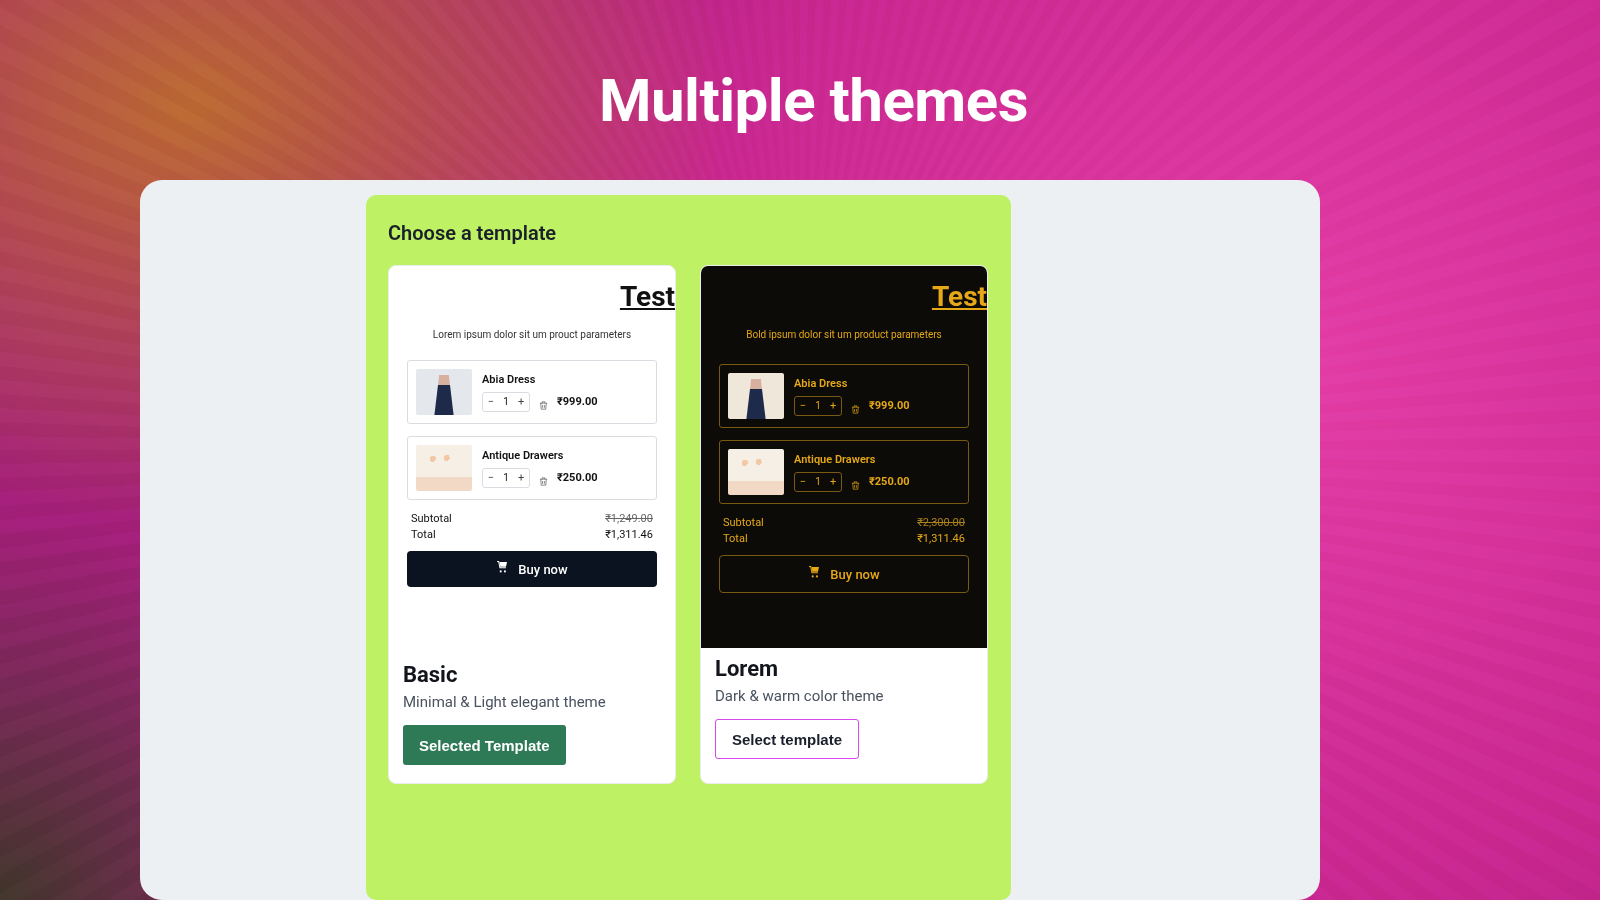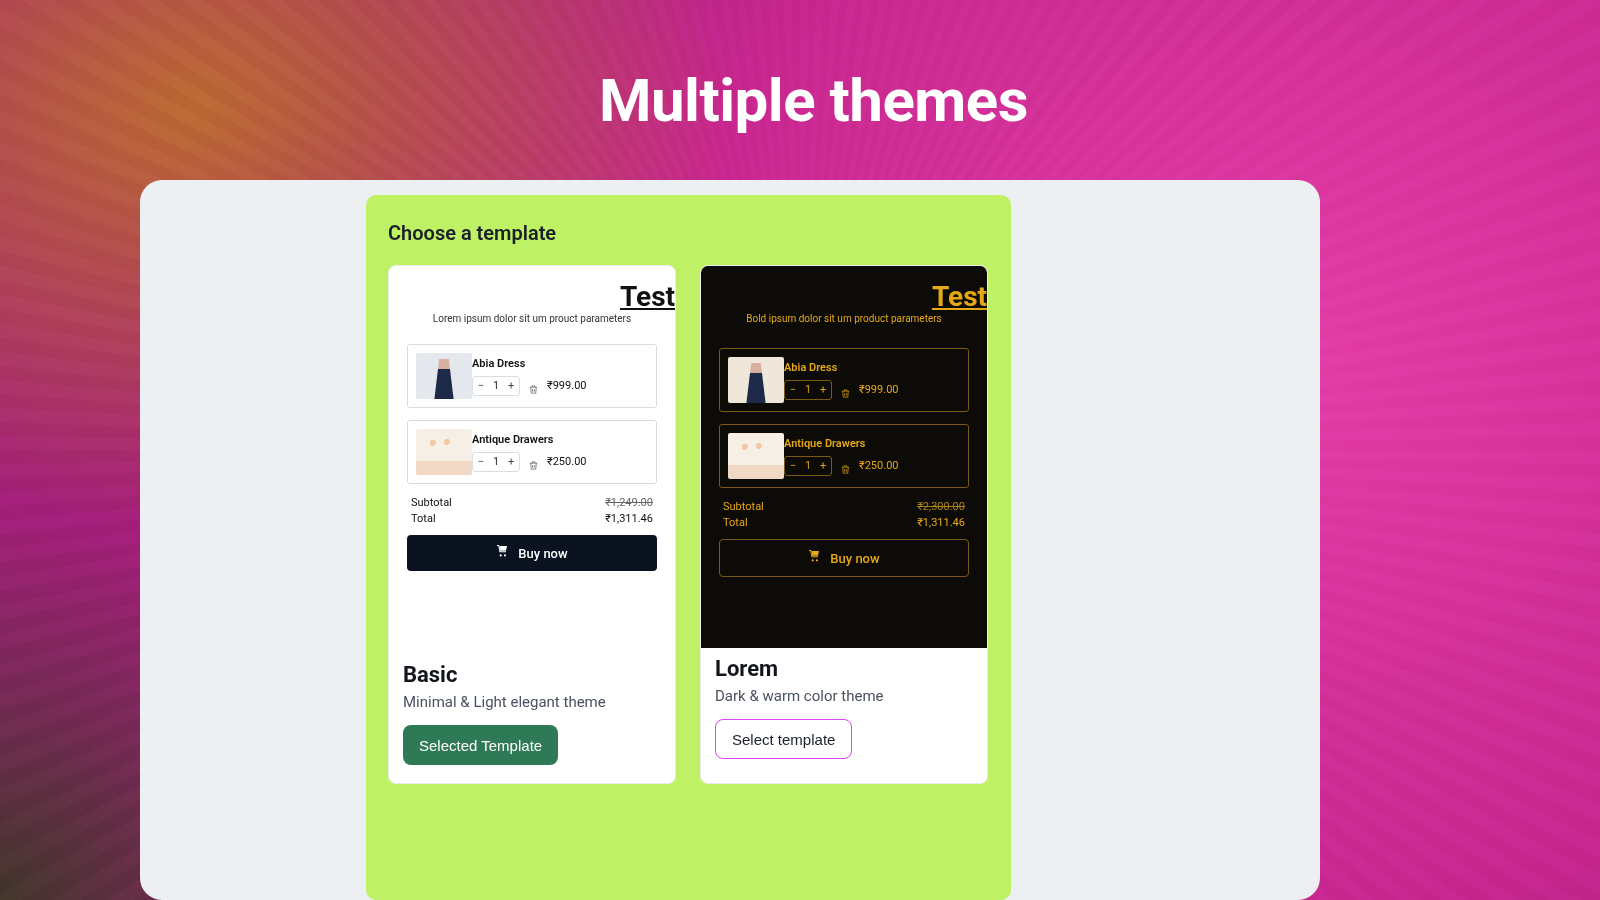--- a/index.html
+++ b/index.html
@@ -30,39 +30,39 @@
   background: #bef264; border-radius: 10px; padding: 26px 22px 0 22px;
 }
 .choose { font-size: 20px; font-weight: 600; color: #1a1f2a; margin-bottom: 20px; }
 .templates-row { display: flex; gap: 24px; }
 .tmpl { width: 288px; border: 1px solid #eaecef; border-radius: 8px; background: #fff; overflow: hidden; }
 .preview { height: 382px; position: relative; }
 
 
 .pv-light { background: #fff; color: #111; }
 .pv-title { text-align: right; font-size: 28px; font-weight: 700; padding-top: 14px; text-decoration: underline; }
-.pv-sub { text-align: center; font-size: 10px; margin-top: 0; color: #333; }
+.pv-sub { text-align: center; font-size: 10px; margin-top: 16px; color: #333; }
 .pv-items { padding: 20px 18px 0 18px; }
-.pv-item { border: 1px solid #d9dce0; border-radius: 3px; padding: 8px; display: flex; margin-bottom: 12px; align-items: center; }
+.pv-item { border: 1px solid #d9dce0; border-radius: 3px; padding: 8px; display: flex; gap: 10px; margin-bottom: 12px; align-items: center; }
 .pv-img { width: 56px; height: 46px; background: #e4e7eb; border-radius: 2px; display: flex; align-items: flex-end; justify-content: center; overflow: hidden; }
 .dress { width: 32px; height: 40px; background: linear-gradient(180deg, #d8b0a0 0 25%, #1e2a4a 25% 100%); clip-path: polygon(35% 0, 65% 0, 80% 100%, 20% 100%); }
 .drawers { width: 100%; height: 100%; background:
   radial-gradient(circle at 30% 30%, #f3c9a5 3px, transparent 3px),
   radial-gradient(circle at 55% 28%, #f3c9a5 3px, transparent 3px),
   linear-gradient(180deg, #f6efe6 0 70%, #f2d9c5 70% 100%);
 }
 .pv-info { flex: 1; }
 .pv-name { font-size: 11px; font-weight: 600; }
 .pv-qty-row { display: flex; align-items: center; gap: 8px; margin-top: 6px; }
 .qty-box { display: inline-flex; align-items: center; border: 1px solid #d9dce0; border-radius: 3px; }
 .qty-btn { width: 16px; height: 18px; display: flex; align-items: center; justify-content: center; font-size: 11px; color: #444; cursor: pointer; }
 .qty-val { width: 14px; text-align: center; font-size: 10px; }
 .trash { width: 11px; height: 11px; }
 .trash svg { width: 11px; height: 11px; stroke: #555; fill: none; stroke-width: 1.5; }
-.pv-price { font-size: 11px; font-weight: 400; }
+.pv-price { font-size: 11px; font-weight: 700; }
 .pv-totals { padding: 0 22px; font-size: 11px; margin-top: 4px; }
 .pv-trow { display: flex; justify-content: space-between; margin-bottom: 3px; }
 .strike { text-decoration: line-through; color: #666; }
 .pv-buy { margin: 10px 18px 0 18px; background: #0b1320; color: #fff; border-radius: 4px; height: 36px; display: flex; align-items: center; justify-content: center; gap: 8px; font-size: 13px; font-weight: 500; }
 .cart-ic svg { width: 14px; height: 14px; fill: currentColor; }
 
 
 .pv-dark { background: #0c0b07; color: #e6a817; }
 .pv-dark .pv-title { color: #e6a817; }
 .pv-dark .pv-sub { color: #e6a817; }
@@ -74,21 +74,21 @@
 .pv-dark .pv-trow { color: #e6a817; }
 .pv-dark .strike { color: #a9821c; }
 .pv-dark .pv-buy { background: transparent; border: 1px solid #7a5a12; color: #e6a817; height: 38px; }
 .pv-dark .pv-img { background: #efe7da; }
 .pv-dark .pv-items { padding-top: 24px; }
 
 
 .meta { padding: 14px 14px 18px 14px; }
 .meta-title { font-size: 22px; font-weight: 700; color: #12151c; }
 .meta-desc { font-size: 15px; color: #4a5260; margin-top: 6px; }
-.meta-btn { margin-top: 14px; display: inline-flex; align-items: center; height: 40px; padding: 8px 16px; border-radius: 8px; font-size: 15px; font-weight: 400; cursor: pointer; }
+.meta-btn { margin-top: 14px; display: inline-flex; align-items: center; height: 40px; padding: 8px 16px; border-radius: 3px; font-size: 15px; font-weight: 700; cursor: pointer; }
 .btn-selected { background: #2f7a56; color: #fff; border: none; }
 .btn-select { background: #fff; color: #1a1f2a; border: 1px solid #d946ef; }
 .tmpl-bold .meta-title { margin-top: -6px; }
 </style>
 </head>
 <body>
 
 <div class="noise"></div>
 
 <h1 class="hero-title">Multiple themes</h1>

